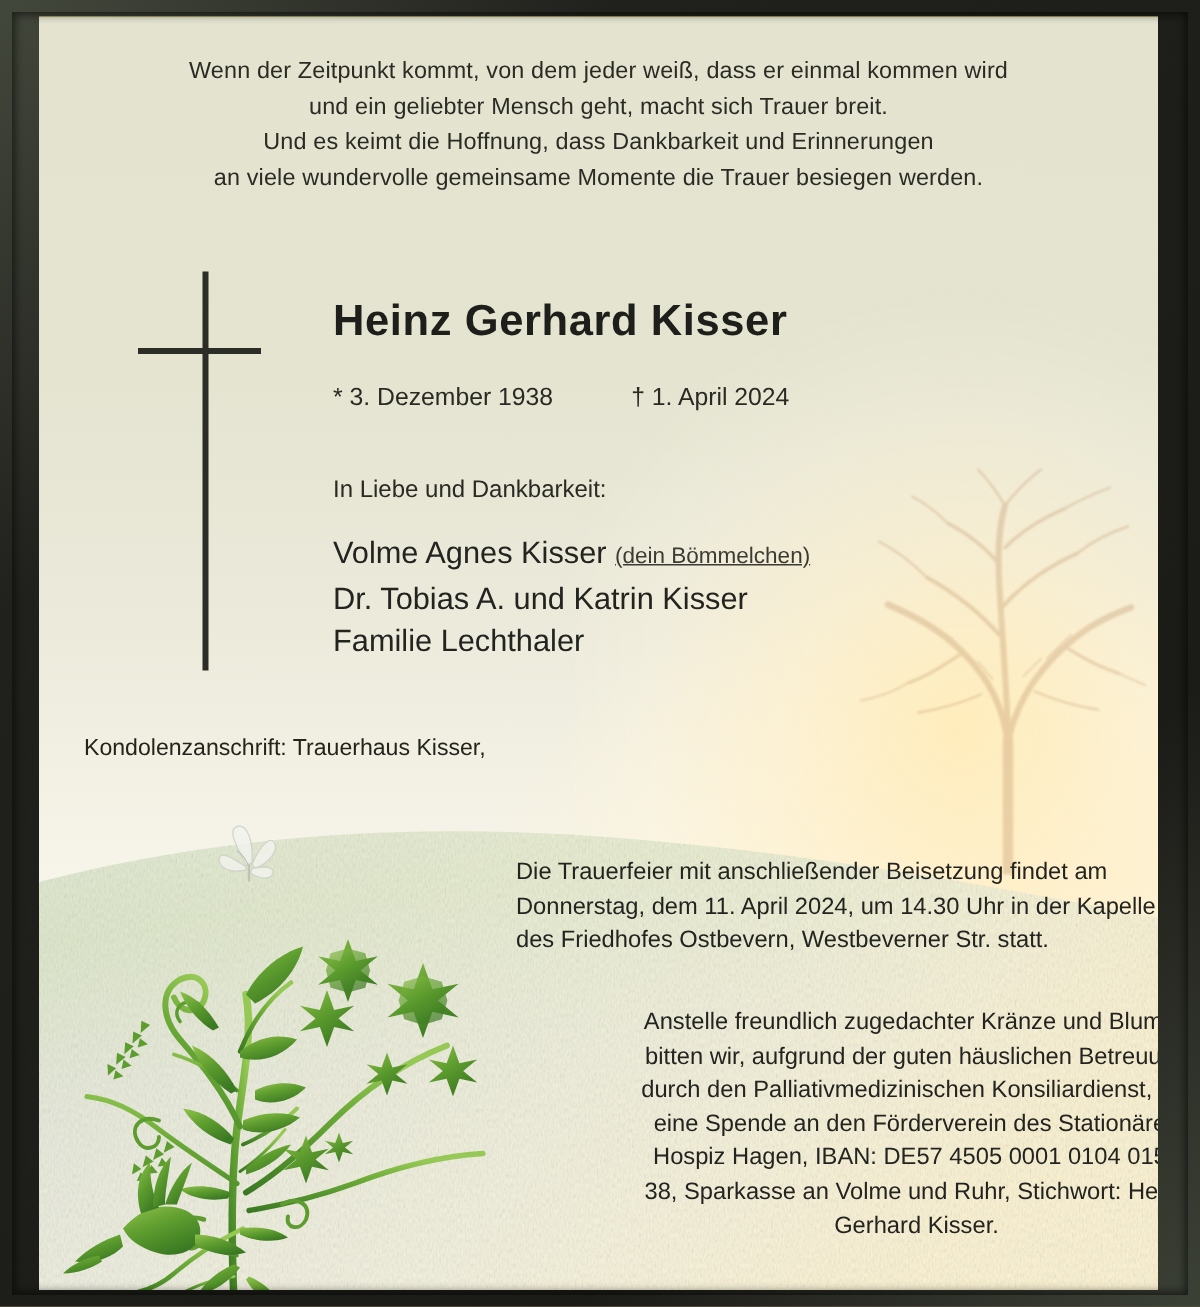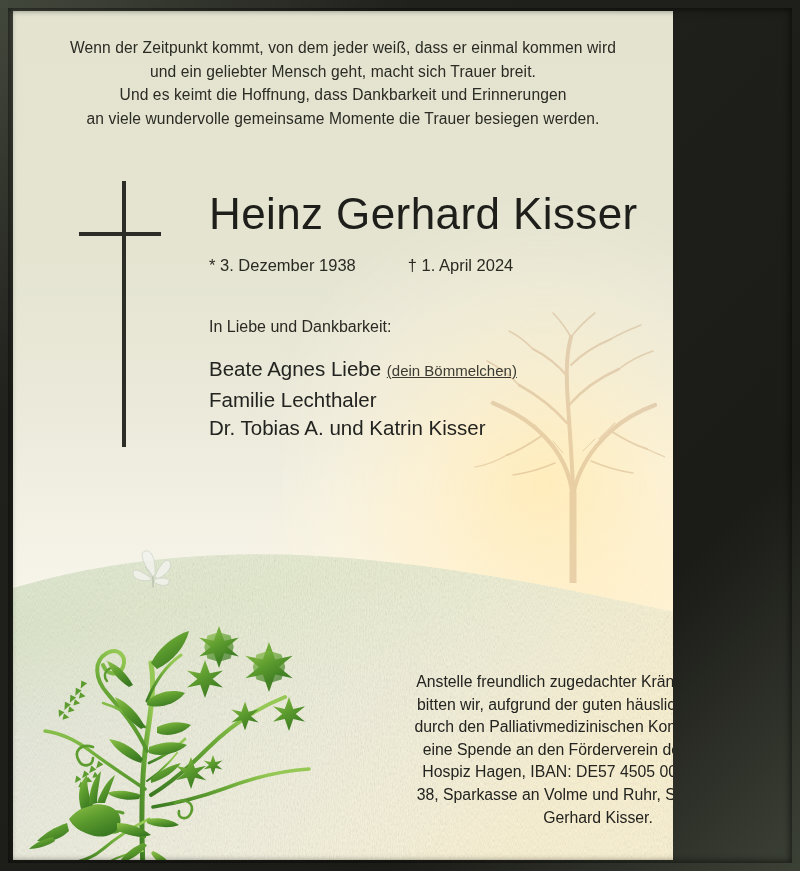--- a/index.html
+++ b/index.html
@@ -31,23 +31,23 @@
     position: absolute;
     left: 8px; top: 8px; right: 8px; bottom: 8px;
     box-shadow: 0 0 6px 2px rgba(0,0,0,0.55) inset;
     z-index: 6;
     pointer-events: none;
   }
 
   
   .card {
     position: absolute;
-    left: 13px;
+    left: 26px;
     top: 11px;
-    width: 660px;
+    width: 746px;
     height: 849px;
     overflow: hidden;
     background: #fde047;
   }
 
   
   .bg-sky {
     position: absolute;
     inset: 0;
     background:
@@ -145,23 +145,23 @@
     top: 51px;
     width: 82px;
     height: 4px;
     background: #2d2d27;
   }
 
   .name {
     position: absolute;
     left: 196px;
     top: 179px;
-    font-size: 44px;
+    font-size: 29px;
     line-height: 48px;
-    font-weight: 400;
+    font-weight: 700;
     color: #1e1e1a;
     letter-spacing: 0.4px;
     white-space: nowrap;
   }
 
   .dates {
     position: absolute;
     left: 196px;
     top: 243px;
     font-size: 16.5px;
@@ -477,34 +477,38 @@
       <div class="name">Heinz Gerhard Kisser</div>
 
       <div class="dates">
         <span>* 3. Dezember 1938</span><span class="gap"></span><span>† 1. April 2024</span>
       </div>
 
       <div class="dedication">In Liebe und Dankbarkeit:</div>
 
       <div class="family">
         <div>
-          <span>Beate Agnes Liebe</span>
+          <span>Volme Agnes Kisser</span>
           <span class="nick">(dein Bömmelchen)</span>
+        </div>
+        <div>
+          <span>Dr. Tobias A. und Katrin Kisser</span>
         </div>
         <div>
           <span>Familie Lechthaler</span>
         </div>
-        <div>
-          <span>Dr. Tobias A. und Katrin Kisser</span>
-        </div>
       </div>
 
       <div class="condolence">
-      </div>
-
+        <div>Kondolenzanschrift: Trauerhaus Kisser,</div>
+      </div>
+
+      <div class="para-service">
+        <p>Die Trauerfeier mit anschließender Beisetzung findet am Donnerstag, dem 11. April 2024, um 14.30 Uhr in der Kapelle des Friedhofes Ostbevern, Westbeverner Str. statt.</p>
+      </div>
 
       <div class="para-donation">
         <p>Anstelle freundlich zugedachter Kränze und Blumen bitten wir, aufgrund der guten häuslichen Betreuung durch den Palliativmedizinischen Konsiliardienst, um eine Spende an den Förderverein des Stationären Hospiz Hagen, IBAN: DE57 4505 0001 0104 0154 38, Sparkasse an Volme und Ruhr, Stichwort: Heinz Gerhard Kisser.</p>
       </div>
 
     </div>
   </div>
 
   <div class="frame-inner-shadow"></div>
 </div>

